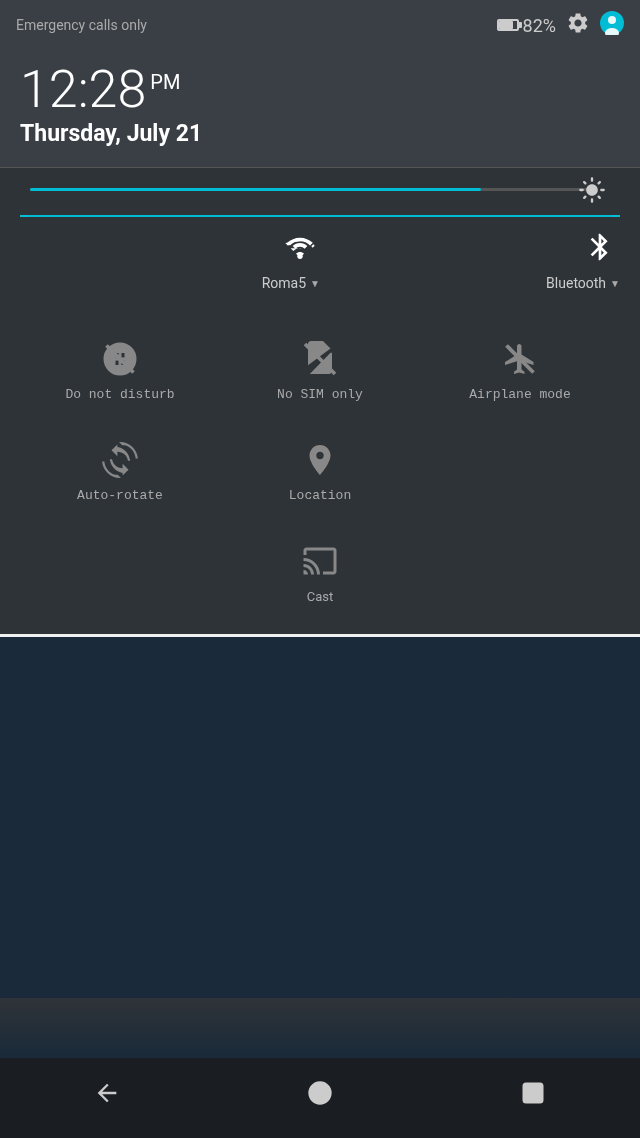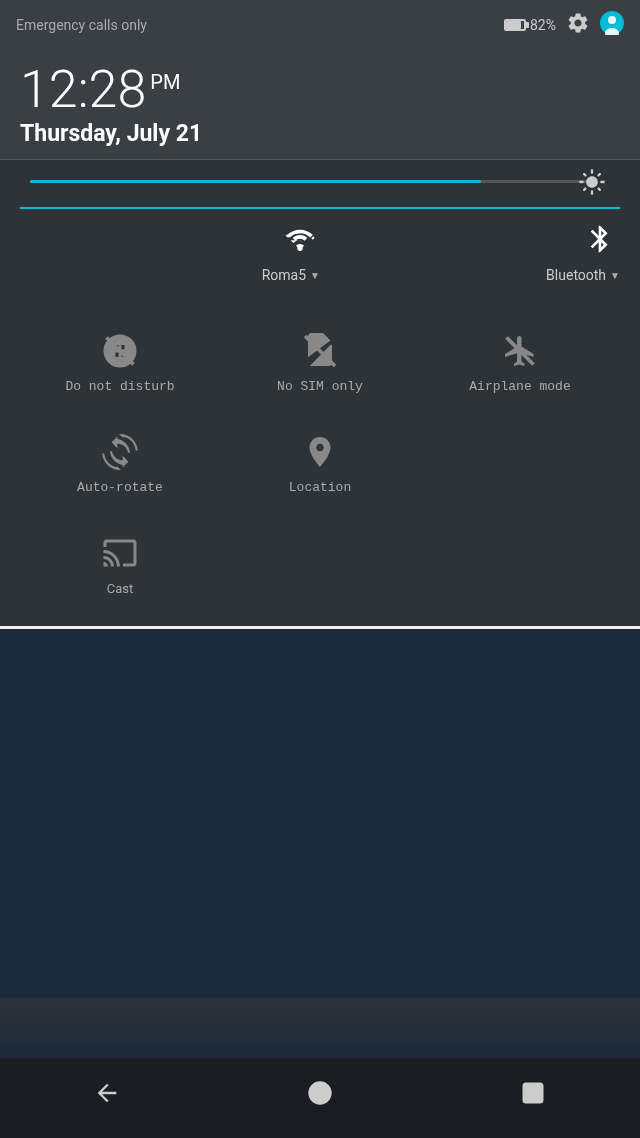--- a/index.html
+++ b/index.html
@@ -55,31 +55,31 @@
       border-radius: 0 1px 1px 0;
     }
     .battery-fill {
       width: 82%;
       height: 100%;
       background: #ccc;
       border-radius: 1px;
     }
     .battery-pct {
       color: #ccc;
-      font-size: 14px;
+      font-size: 18px;
     }
     .gear-icon svg, .avatar-icon svg {
       width: 24px;
       height: 24px;
     }
 
     
     .clock-area {
       background: #3a3f45;
-      padding: 14px 20px 12px;
+      padding: 14px 20px 20px;
       border-bottom: 1px solid #555;
     }
     .clock-time {
       color: #fff;
       font-size: 52px;
       font-weight: 300;
       line-height: 1;
     }
     .clock-time .ampm {
       font-size: 20px;
@@ -196,20 +196,21 @@
     }
     .tile-label {
       color: #aaa;
       font-size: 13px;
       text-align: center;
     }
 
     
     .cast-row {
       display: flex;
+      justify-content: center;
     }
     .cast-tile {
       display: flex;
       flex-direction: column;
       align-items: center;
       padding: 20px 10px;
       cursor: pointer;
       width: 33.33%;
     }
     .cast-tile svg {

